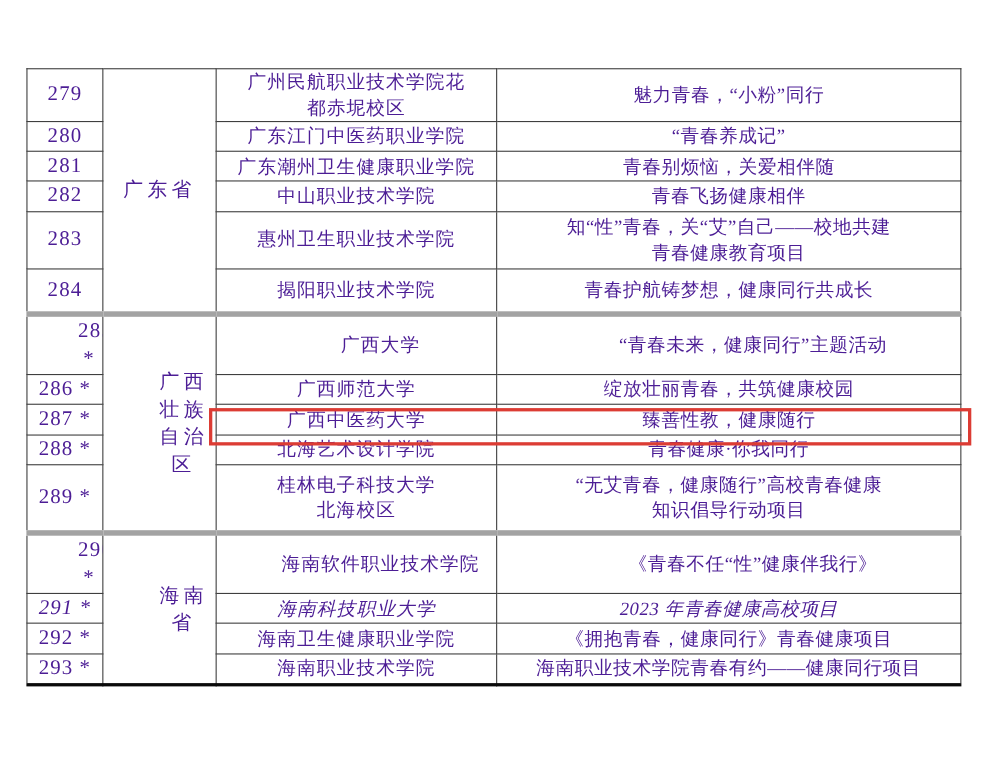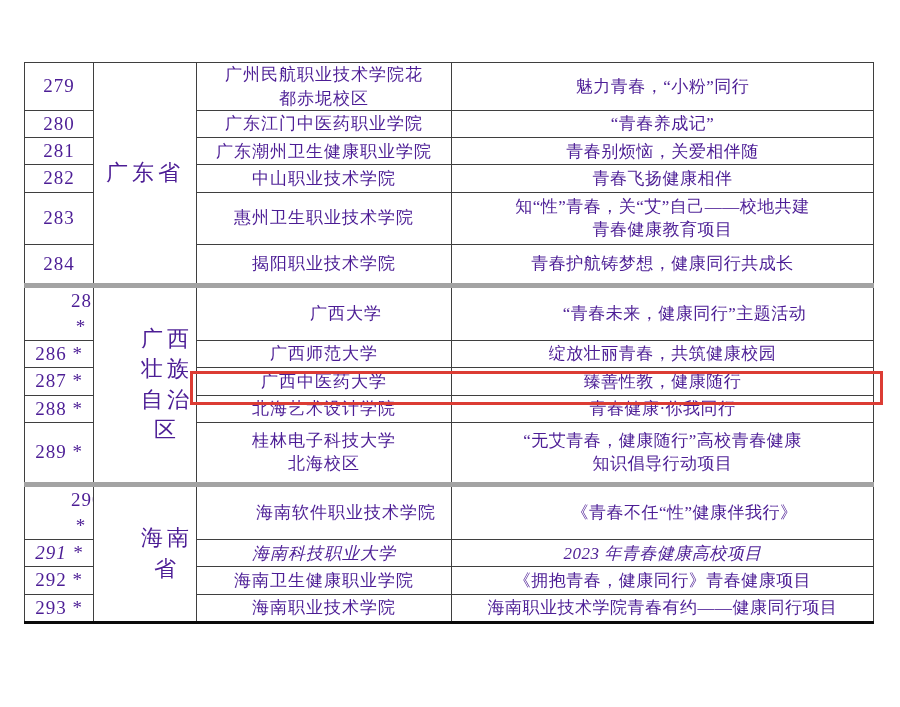--- a/index.html
+++ b/index.html
@@ -24,21 +24,21 @@
     border:1px solid #3f3f3f;
     text-align:center;
     vertical-align:middle;
     padding:0 2px;
     white-space:pre-line;
     line-height:1.38;
     overflow:hidden;
   }
   tr.section-start td{border-top:5px solid #a3a3a3;padding-left:46px;}
   .col-num{width:64px;font-size:19px;letter-spacing:1px;}
-  .col-province{width:98px;font-size:22px;letter-spacing:4px;line-height:2.5;}
+  .col-province{width:98px;font-size:18px;letter-spacing:4px;line-height:2.5;}
   .col-institution{width:250px;font-size:17px;letter-spacing:1px;}
   .col-project{width:417px;font-size:17px;letter-spacing:0.5px;}
   .highlight-box{
     position:absolute;
     border:3px solid #dc3c34;
     background:transparent;
     pointer-events:none;
     z-index:5;
   }
 </style>

